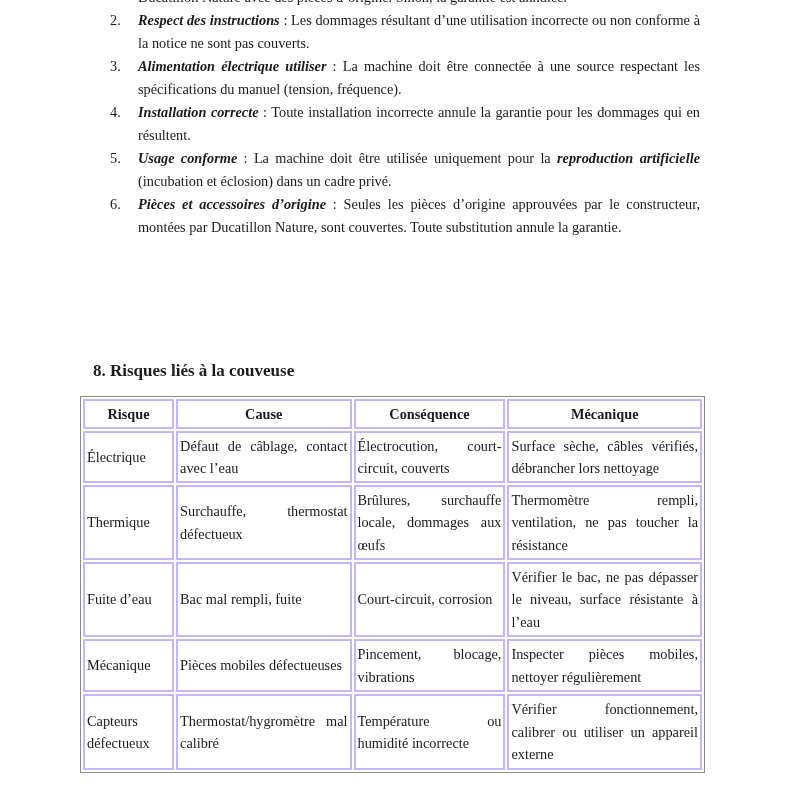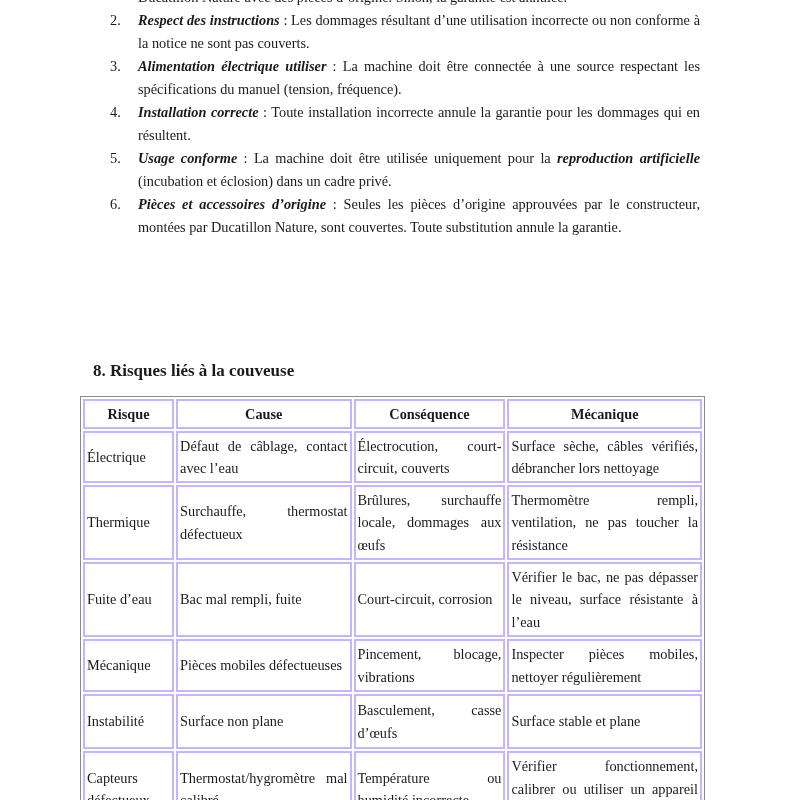--- a/index.html
+++ b/index.html
@@ -123,26 +123,20 @@
         <td>Bac mal rempli, fuite</td>
         <td>Court-circuit, corrosion</td>
         <td>Vérifier le bac, ne pas dépasser le niveau, surface résistante à l’eau</td>
       </tr>
       <tr class="r4">
         <td>Mécanique</td>
         <td>Pièces mobiles défectueuses</td>
         <td>Pincement, blocage, vibrations</td>
         <td>Inspecter pièces mobiles, nettoyer régulièrement</td>
       </tr>
-      <tr class="r5">
-        <td>Instabilité</td>
-        <td>Surface non plane</td>
-        <td>Basculement, casse d’œufs</td>
-        <td>Surface stable et plane</td>
-      </tr>
       <tr class="r6">
         <td>Capteurs défectueux</td>
         <td>Thermostat/hygromètre mal calibré</td>
         <td>Température ou humidité incorrecte</td>
         <td>Vérifier fonctionnement, calibrer ou utiliser un appareil externe</td>
       </tr>
     </tbody>
   </table>
 
 </div>

